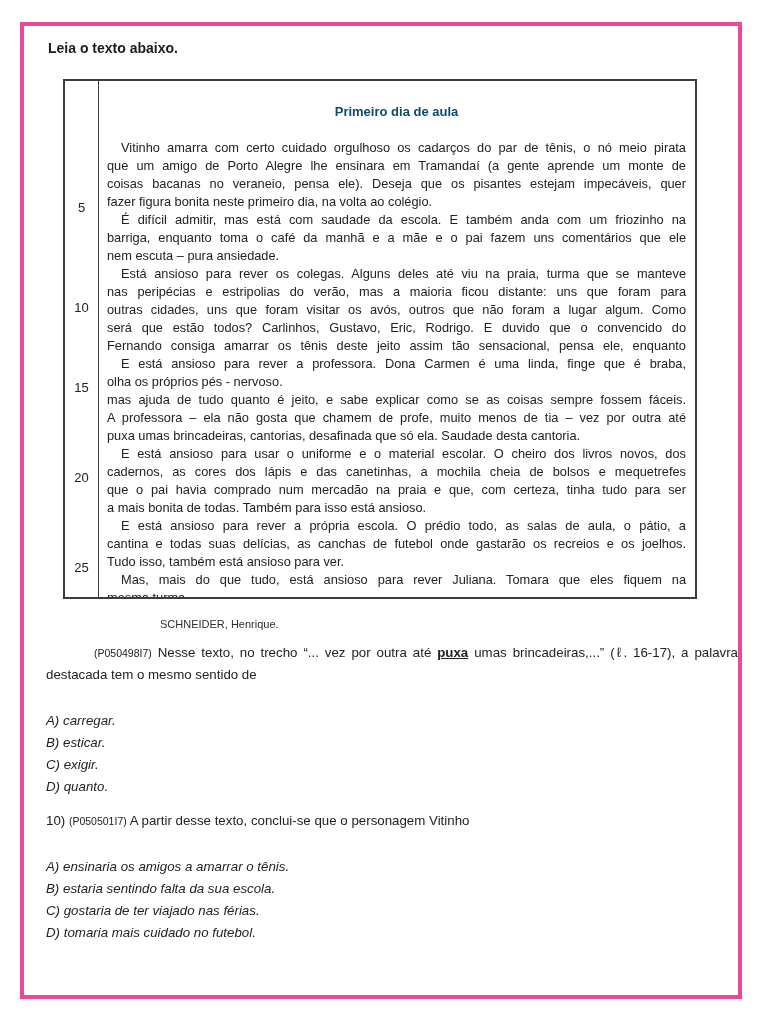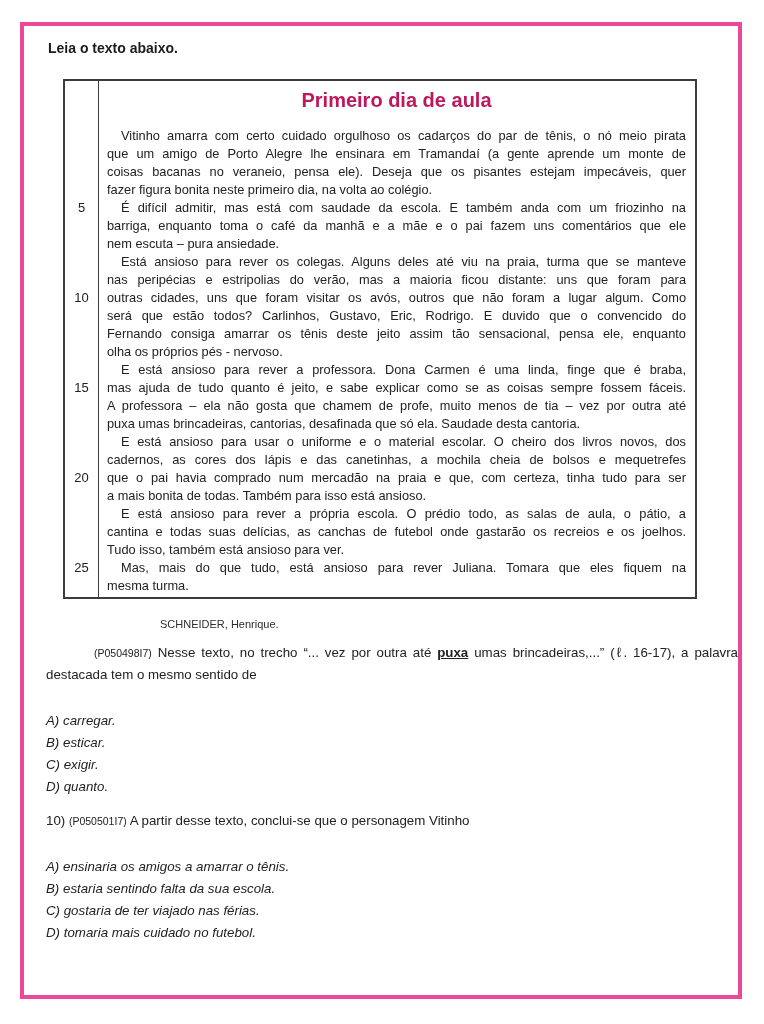--- a/index.html
+++ b/index.html
@@ -41,24 +41,24 @@
     width: 100%;
     text-align: center;
     font-size: 13px;
     line-height: 18px;
     color: #222222;
   }
   .textcol { padding: 10px 9px 0 8px; overflow: hidden; }
   .box-title {
     text-align: center;
     font-weight: bold;
-    font-size: 20px;
+    font-size: 13px;
     line-height: 18px;
-    margin: 0 0 18px 0;
-    color: #be185d;
+    margin: 12px 0 18px 0;
+    color: #0c4a6e;
   }
   .tline {
     font-size: 12.8px;
     line-height: 18px;
     text-align: justify;
     text-align-last: justify;
     text-justify: inter-word;
     white-space: normal;
   }
   .tline.indent { text-indent: 14px; }
@@ -101,42 +101,42 @@
 </head>
 <body>
 
 <div class="frame">
 
   <div class="instruction">Leia o texto abaixo.</div>
 
   <div class="textbox">
     <div class="gutter">
         <div class="lnum" style="top: 118px;">5</div>
-        <div class="lnum" style="top: 208px;">10</div>
+        <div class="lnum" style="top: 218px;">10</div>
         <div class="lnum" style="top: 298px;">15</div>
         <div class="lnum" style="top: 388px;">20</div>
         <div class="lnum" style="top: 478px;">25</div>
       </div>
     <div class="textcol">
       <div class="box-title">Primeiro dia de aula</div>
       <div class="lines">
           <div class="tline indent">Vitinho amarra com certo cuidado orgulhoso os cadarços do par de tênis, o nó meio pirata</div>
           <div class="tline">que um amigo de Porto Alegre lhe ensinara em Tramandaí (a gente aprende um monte de</div>
           <div class="tline">coisas bacanas no veraneio, pensa ele). Deseja que os pisantes estejam impecáveis, quer</div>
           <div class="tline parend">fazer figura bonita neste primeiro dia, na volta ao colégio.</div>
           <div class="tline indent">É difícil admitir, mas está com saudade da escola. E também anda com um friozinho na</div>
           <div class="tline">barriga, enquanto toma o café da manhã e a mãe e o pai fazem uns comentários que ele</div>
           <div class="tline parend">nem escuta – pura ansiedade.</div>
           <div class="tline indent">Está ansioso para rever os colegas. Alguns deles até viu na praia, turma que se manteve</div>
           <div class="tline">nas peripécias e estripolias do verão, mas a maioria ficou distante: uns que foram para</div>
           <div class="tline">outras cidades, uns que foram visitar os avós, outros que não foram a lugar algum. Como</div>
           <div class="tline">será que estão todos? Carlinhos, Gustavo, Eric, Rodrigo. E duvido que o convencido do</div>
           <div class="tline">Fernando consiga amarrar os tênis deste jeito assim tão sensacional, pensa ele, enquanto</div>
+          <div class="tline indent">E está ansioso para rever a professora. Dona Carmen é uma linda, finge que é braba,</div>
           <div class="tline parend">olha os próprios pés - nervoso.</div>
-          <div class="tline indent">E está ansioso para rever a professora. Dona Carmen é uma linda, finge que é braba,</div>
           <div class="tline">mas ajuda de tudo quanto é jeito, e sabe explicar como se as coisas sempre fossem fáceis.</div>
           <div class="tline">A professora – ela não gosta que chamem de profe, muito menos de tia – vez por outra até</div>
           <div class="tline parend">puxa umas brincadeiras, cantorias, desafinada que só ela. Saudade desta cantoria.</div>
           <div class="tline indent">E está ansioso para usar o uniforme e o material escolar. O cheiro dos livros novos, dos</div>
           <div class="tline">cadernos, as cores dos lápis e das canetinhas, a mochila cheia de bolsos e mequetrefes</div>
           <div class="tline">que o pai havia comprado num mercadão na praia e que, com certeza, tinha tudo para ser</div>
           <div class="tline parend">a mais bonita de todas. Também para isso está ansioso.</div>
           <div class="tline indent">E está ansioso para rever a própria escola. O prédio todo, as salas de aula, o pátio, a</div>
           <div class="tline">cantina e todas suas delícias, as canchas de futebol onde gastarão os recreios e os joelhos.</div>
           <div class="tline parend">Tudo isso, também está ansioso para ver.</div>

